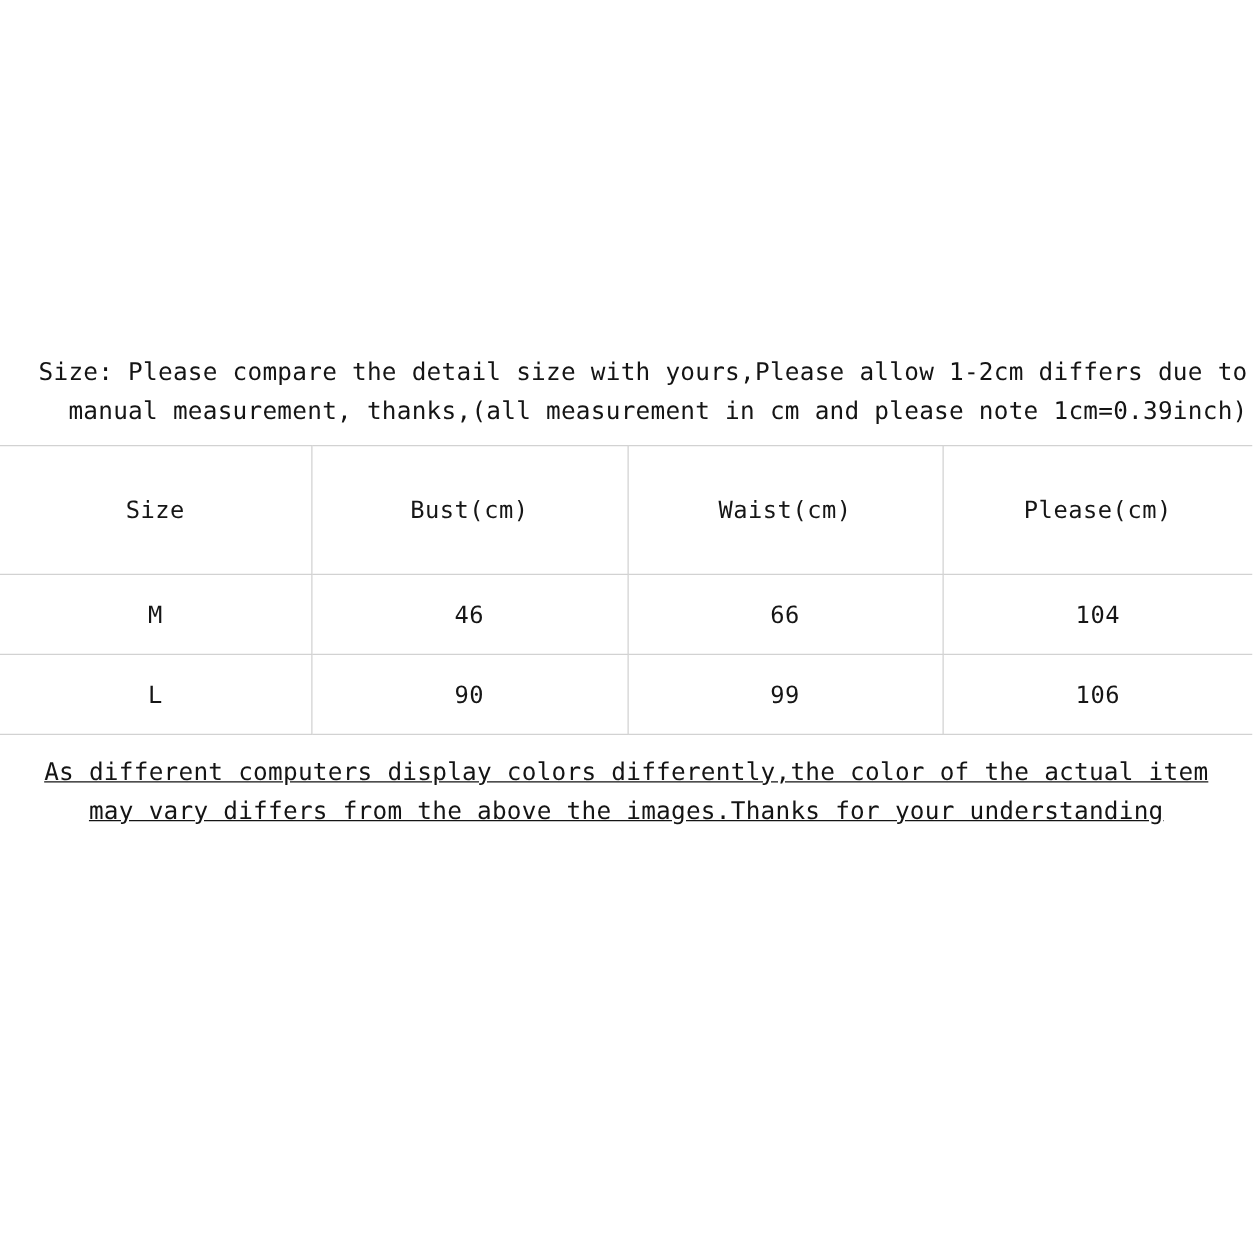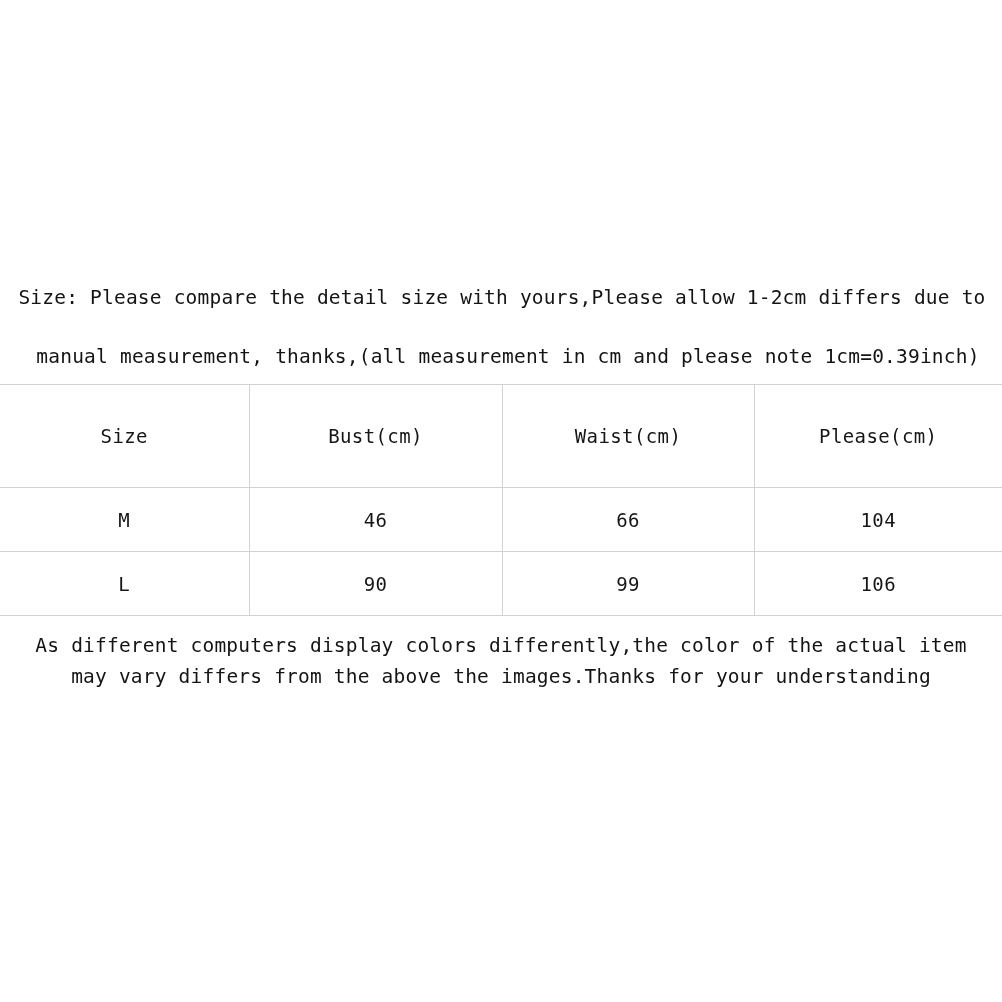--- a/index.html
+++ b/index.html
@@ -27,26 +27,25 @@
     width: 1002px;
   }
   .note-top {
     font-size: 19.5px;
     line-height: 31px;
     letter-spacing: 0.2px;
     padding: 0 4px 0 6px;
     box-sizing: border-box;
     color: #141414;
     white-space: pre-wrap;
-    text-align: center;
+    text-align: right;
   }
   .note-top .line2 {
     display: block;
     padding-left: 12px;
-    margin-top: 28px;
   }
   table.size-table {
     border-collapse: collapse;
     width: 1002px;
     margin-top: 12px;
     table-layout: fixed;
   }
   table.size-table td,
   table.size-table th {
     border-top: 1px solid #d2d2d2;
@@ -86,20 +85,21 @@
     font-size: 19.5px;
     line-height: 31px;
     letter-spacing: 0.2px;
     color: #141414;
     text-align: center;
     padding: 0 14px;
     box-sizing: border-box;
   }
   .note-bottom .bline {
     display: block;
+    text-decoration: underline;
   }
 </style>
 </head>
 <body>
 
 <div class="page">
   <div class="content">
 
     <div class="note-top"><span>Size: Please compare the detail size with yours,Please allow 1-2cm differs due to</span><span class="line2">manual measurement, thanks,(all measurement in cm and please note 1cm=0.39inch)</span></div>
 

